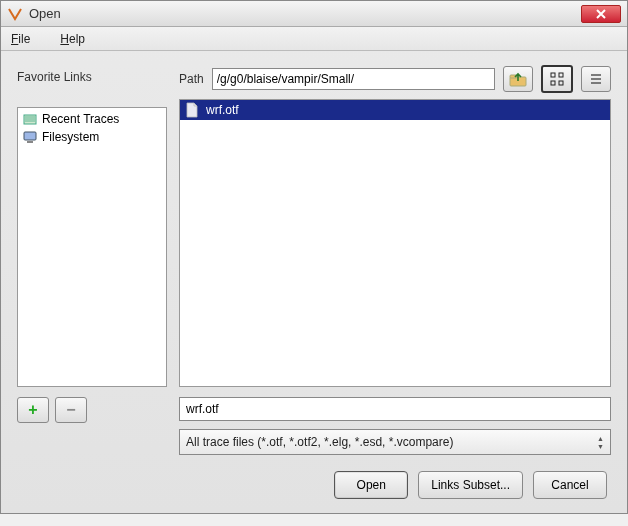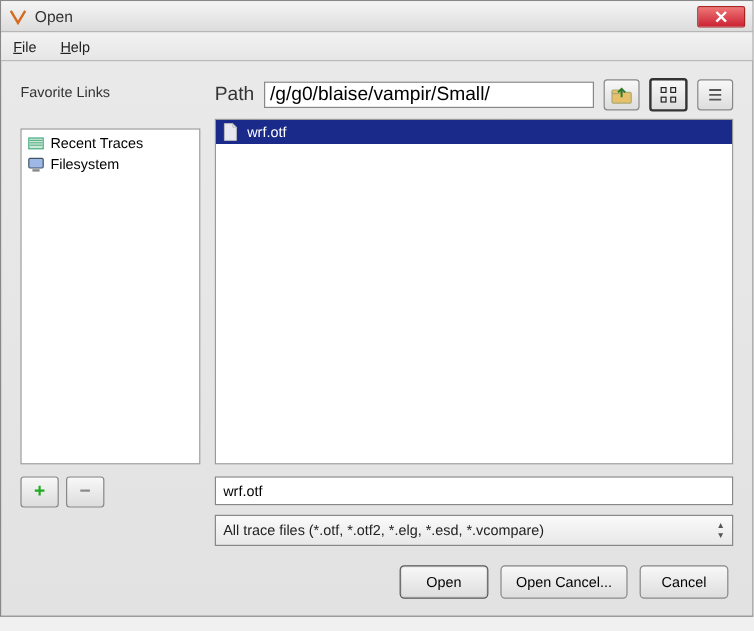--- a/index.html
+++ b/index.html
@@ -45,21 +45,21 @@
     display: flex; align-items: center; justify-content: center;
     color: #fff;
     font-weight: bold;
   }
   .menubar {
     height: 24px;
     background: linear-gradient(to bottom, #f2f2f2, #e6e6e6);
     border-bottom: 1px solid #bbb;
     display: flex; align-items: center;
     padding: 0 10px;
-    gap: 20px;
+    gap: 30px;
   }
   .menuitem {
     color: #222;
     cursor: default;
   }
   .menuitem::first-letter { text-decoration: underline; }
   .content {
     flex: 1;
     display: flex;
     flex-direction: column;
@@ -105,28 +105,28 @@
     display: flex;
     flex-direction: column;
     min-width: 0;
   }
   .pathrow {
     display: flex;
     align-items: center;
     gap: 8px;
     height: 28px;
   }
-  .pathlabel { font-size: 16px; color: #333; }
+  .pathlabel { font-size: 12px; color: #333; }
   .pathinput {
     flex: 1;
     height: 22px;
     border: 1px solid #888;
     background: #fff;
     padding: 0 4px;
-    font-size: 16px;
+    font-size: 12px;
   }
   .toolbtn {
     width: 30px; height: 26px;
     background: linear-gradient(to bottom, #f8f8f8, #ddd);
     border: 1px solid #888;
     border-radius: 3px;
     display: flex; align-items: center; justify-content: center;
   }
   .toolbtn.active {
     border: 2px solid #333;
@@ -326,18 +326,18 @@
           <span class="spinner-arrows">
             <span>▲</span>
               <span>▼</span>
           </span>
         </div>
       </div>
     </div>
 
     <div class="buttonrow">
       <div class="dlgbtn default">Open</div>
-      <div class="dlgbtn">Open Cancel...</div>
+      <div class="dlgbtn">Links Subset...</div>
       <div class="dlgbtn">Cancel</div>
     </div>
 
   </div>
 </div>
 
 </body></html>

